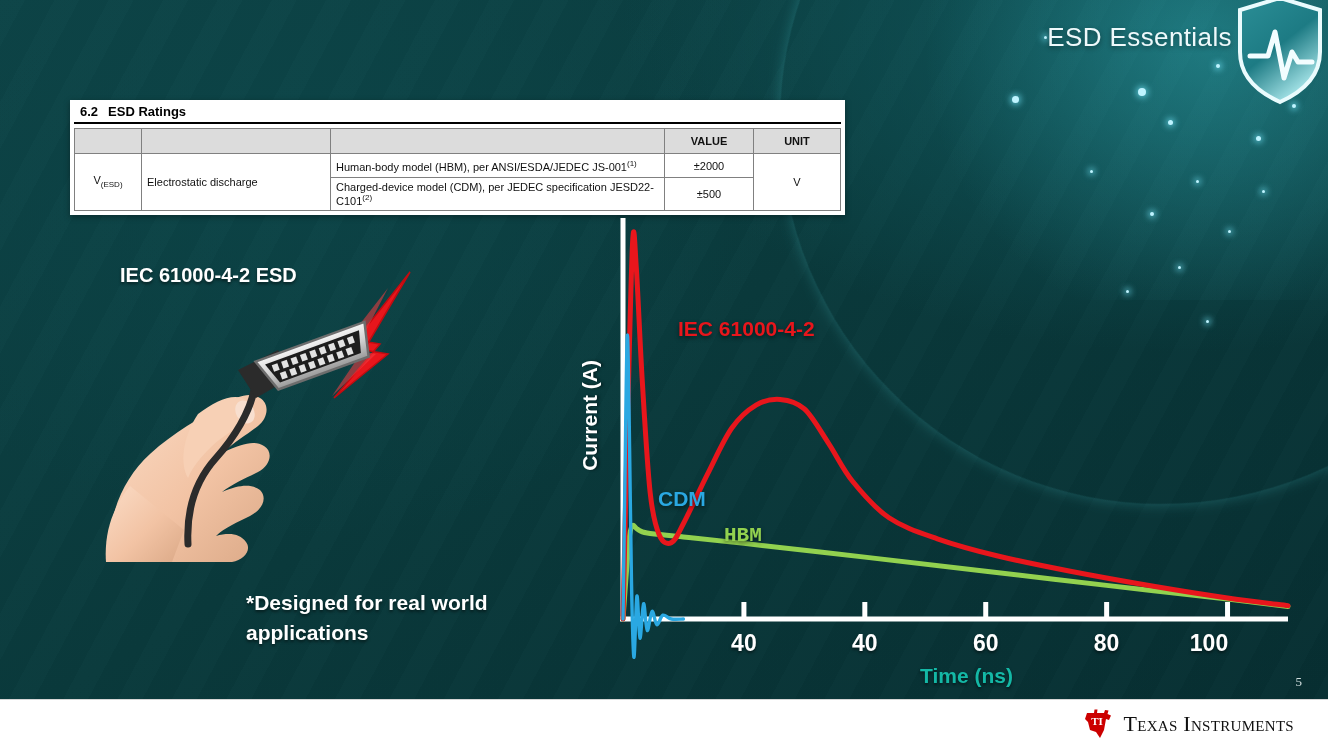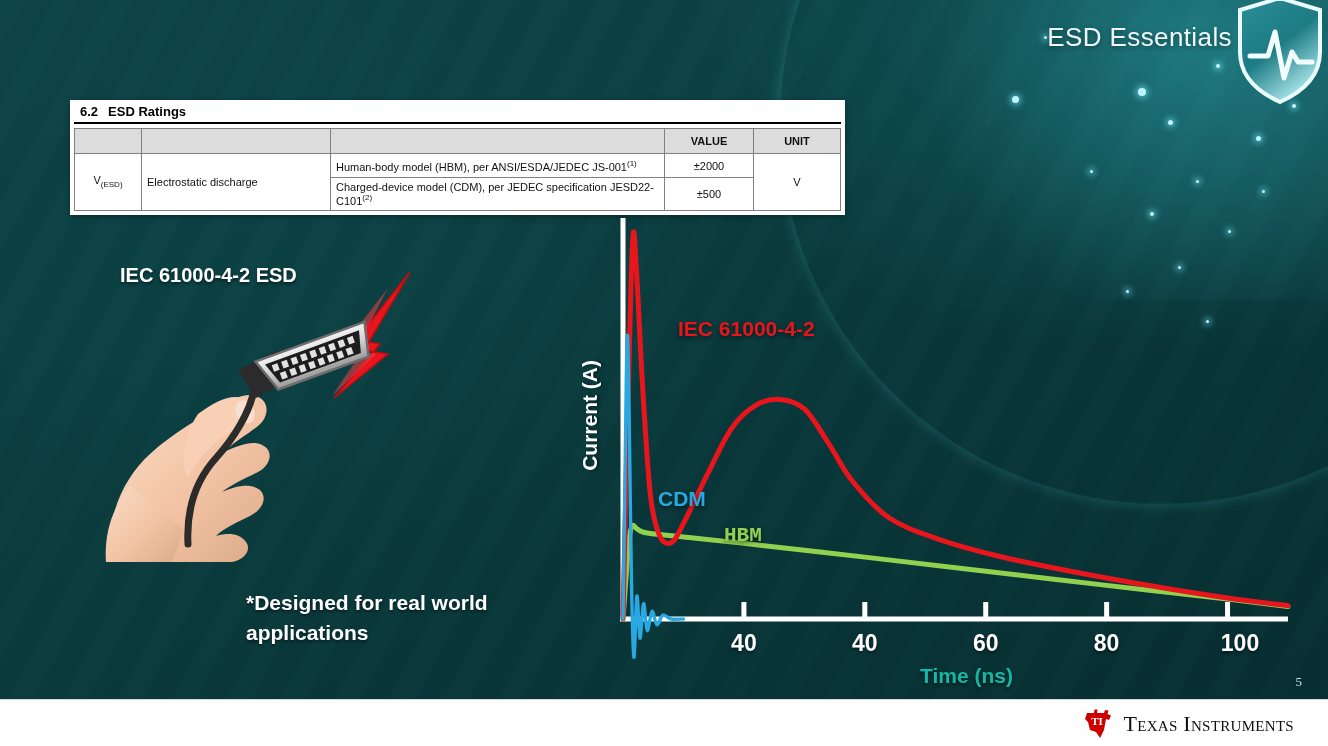--- a/index.html
+++ b/index.html
@@ -301,21 +301,21 @@
         <path d="M 63.00 419.00 C 63.81 383.99, 66.22 271.97, 67.84 208.95 C 69.45 145.94, 71.26 64.47, 72.67 40.91 C 74.08 17.36, 74.69 44.10, 76.30 67.65 C 77.91 91.20, 80.03 144.67, 82.35 182.22 C 84.66 219.77, 87.38 267.51, 90.20 292.97 C 93.03 318.43, 95.75 326.71, 99.27 334.98 C 102.80 343.26, 107.33 344.53, 111.36 342.62 C 115.39 340.71, 117.41 334.98, 123.45 323.52 C 129.50 312.07, 139.58 289.79, 147.64 273.88 C 155.70 257.96, 163.76 239.50, 171.82 228.05 C 179.88 216.59, 187.94 209.91, 196.00 205.13 C 204.06 200.36, 212.12 198.77, 220.18 199.40 C 228.24 200.04, 236.30 201.63, 244.36 208.95 C 252.42 216.27, 260.48 231.23, 268.55 243.32 C 276.61 255.42, 282.65 269.10, 292.73 281.51 C 302.80 293.93, 314.89 308.25, 329.00 317.80 C 343.11 327.34, 359.23 332.43, 377.36 338.80 C 395.50 345.17, 415.65 350.58, 437.82 355.99 C 459.98 361.40, 484.17 366.17, 510.36 371.26 C 536.56 376.35, 568.80 382.08, 595.00 386.54 C 621.20 390.99, 645.38 394.81, 667.55 398.00 C 689.71 401.18, 717.92 404.36, 728.00 405.63" fill="none" stroke="#e8161c" stroke-width="5" stroke-linecap="round" stroke-linejoin="round"></path>
         <path d="M 63.00 419.00 C 63.35 393.54, 64.41 313.34, 65.12 266.24 C 65.82 219.14, 66.58 145.94, 67.23 136.39 C 67.89 126.84, 68.34 168.22, 69.05 208.95 C 69.75 249.69, 70.66 339.44, 71.46 380.81 C 72.27 422.18, 72.97 454.64, 73.88 457.19 C 74.79 459.74, 75.90 399.27, 76.90 396.09 C 77.91 392.90, 78.82 436.82, 79.93 438.10 C 81.04 439.37, 82.35 405.00, 83.55 403.72 C 84.76 402.45, 85.77 429.18, 87.18 430.46 C 88.59 431.73, 90.41 412.32, 92.02 411.36 C 93.63 410.41, 95.04 424.09, 96.85 424.73 C 98.67 425.37, 100.48 416.14, 102.90 415.18 C 105.32 414.23, 107.94 418.36, 111.36 419.00 C 114.79 419.64, 121.44 419.00, 123.45 419.00" fill="none" stroke="#2aa8e2" stroke-width="3.4" stroke-linecap="round" stroke-linejoin="round"></path>
       </g>
   </svg>
 
   <div id="ticklabels">
       <div class="tick-label" style="left: 743.909px;">40</div>
       <div class="tick-label" style="left: 864.818px;">40</div>
       <div class="tick-label" style="left: 985.727px;">60</div>
       <div class="tick-label" style="left: 1106.64px; text-align: right;">80</div>
-      <div class="tick-label" style="left: 1240px;">100</div>
+      <div class="tick-label" style="left: 1209px;">100</div>
     </div>
 
   <div class="series-label" id="lbl-iec">IEC 61000-4-2</div>
   <div class="series-label" id="lbl-cdm">CDM</div>
   <div class="series-label" id="lbl-hbm">HBM</div>
 
   <div id="pageno">5</div>
 
   <div id="footer">
     <div id="ti-logo">

